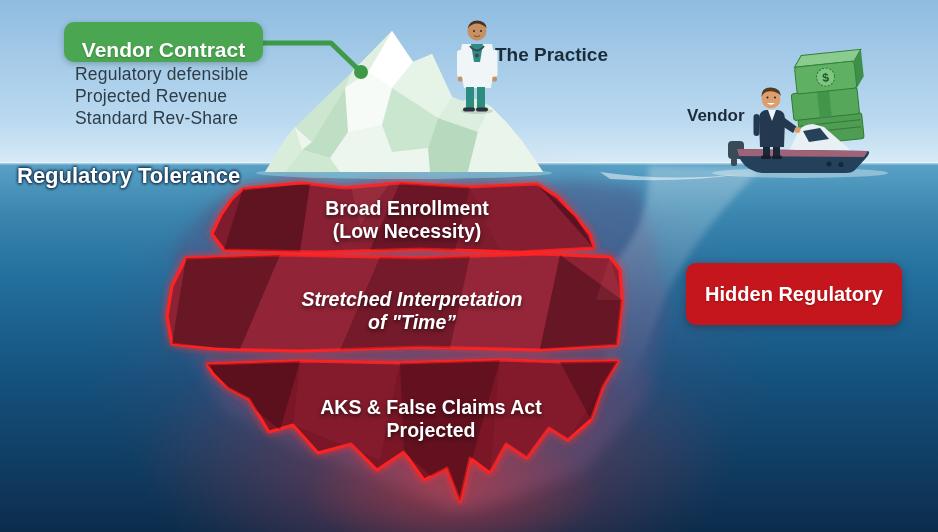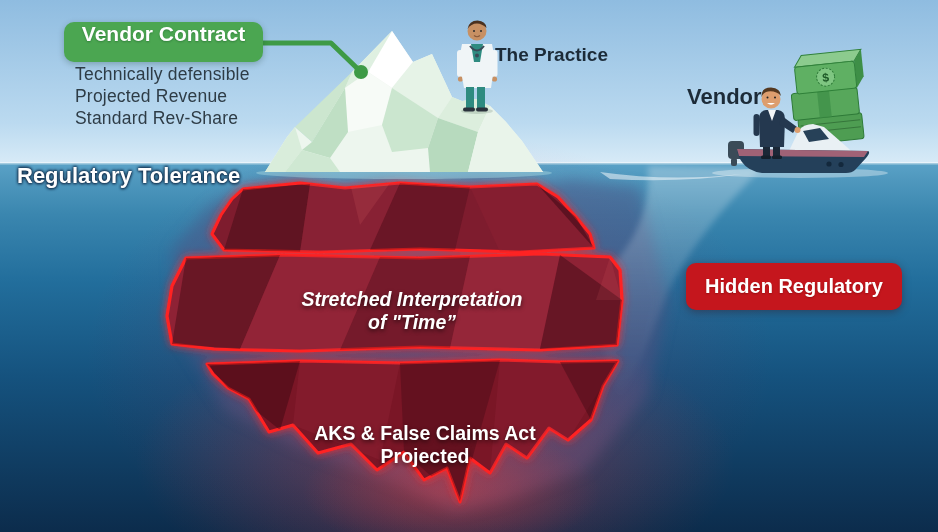--- a/index.html
+++ b/index.html
@@ -6,32 +6,32 @@
     --green-label:#4BA651; --green-line:#3E9A46; --red-label:#C5161D;
     --red-stroke:#FF2222; --text-dark:#1C2B38; --text-white:#FFFFFF;
   }
   html,body{margin:0;padding:0;background:#0C2C4C;}
   .stage{position:relative;width:938px;height:532px;overflow:hidden;
          font-family:"Liberation Sans",sans-serif;}
   .stage svg{position:absolute;left:0;top:0;}
   .ovl{position:absolute;white-space:nowrap;}
   .green-label{left:64px;top:22px;width:199px;height:40px;background:var(--green-label);
     border-radius:10px;color:#fff;font-weight:bold;font-size:21px;display:flex;
-    align-items:flex-start;justify-content:center;box-shadow:0 2px 6px rgba(0,40,20,.25);
+    align-items:flex-end;justify-content:center;box-shadow:0 2px 6px rgba(0,40,20,.25);
     text-shadow:0 1px 2px rgba(0,60,20,.35);}
   .contract-details{left:75px;top:63px;font-size:17.5px;line-height:22px;
     color:#2E3C46;letter-spacing:.2px;}
   .practice-label{left:495px;top:44px;font-size:19px;font-weight:bold;color:var(--text-dark);}
-  .vendor-label{left:687px;top:84px;font-size:22px;font-weight:bold;color:var(--text-dark);}
+  .vendor-label{left:687px;top:106px;font-size:17px;font-weight:bold;color:var(--text-dark);}
   .reg-tolerance{left:17px;top:163px;font-size:22px;font-weight:bold;color:#fff;
     text-shadow:0 0 3px rgba(15,40,70,.95),0 1px 3px rgba(15,40,70,.95),0 -1px 3px rgba(15,40,70,.8);}
   .sec-label{width:320px;text-align:center;font-size:19.5px;font-weight:bold;color:#fff;
     line-height:23px;text-shadow:0 2px 4px rgba(0,0,0,.6);white-space:normal;}
-  .sec1{left:247px;top:197px;} .sec2{left:252px;top:288px;font-style:italic;} .sec3{left:265px;top:396px;margin-top:26px;}
-  .red-label{left:686px;top:263px;width:216px;height:47px;background:var(--red-label);
+  .sec1{left:247px;top:197px;} .sec2{left:252px;top:288px;font-style:italic;} .sec3{left:271px;top:396px;}
+  .red-label{left:686px;top:263px;width:216px;height:62px;background:var(--red-label);
     border-radius:10px;color:#fff;font-weight:bold;font-size:20px;line-height:23px;
     display:flex;flex-direction:column;align-items:center;justify-content:center;
     box-shadow:0 2px 8px rgba(60,0,0,.35);text-shadow:0 1px 2px rgba(80,0,0,.4);
     white-space:normal;text-align:center;}
 </style>
 </head>
 <body>
 
 <div class="stage">
 
@@ -212,31 +212,35 @@
       <path d="M767,103 q4,3.5 8,0 Z" fill="#FFFFFF"></path>
     </g>
   </g>
 </svg>
 
 <div class="ovl green-label">
   <span>Vendor Contract</span>
 </div>
 
 <div class="ovl contract-details">
-  <div>Technically defensible</div>
+  <div>Regulatory defensible</div>
   <div>Projected Revenue</div>
   <div>Standard Rev-Share</div>
 </div>
 
 <div class="ovl practice-label">The Practice</div>
 
 <div class="ovl vendor-label">Vendor</div>
 
 <div class="ovl reg-tolerance">Regulatory Tolerance</div>
 
+<div class="ovl sec-label sec1">
+  <div>Broad Enrollment</div>
+  <div>(Low Necessity)</div>
+</div>
 <div class="ovl sec-label sec2">
   <div>Stretched Interpretation</div>
   <div>of "Time”</div>
 </div>
 <div class="ovl sec-label sec3">
   <div>AKS &amp; False Claims Act</div>
   <div>Projected</div>
 </div>
 
 <div class="ovl red-label">

